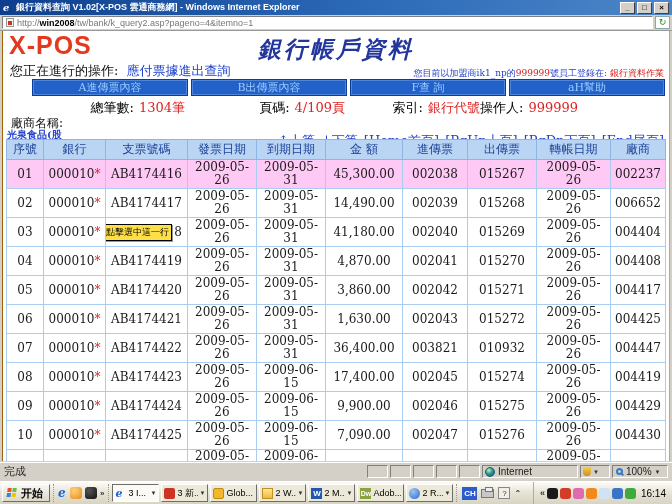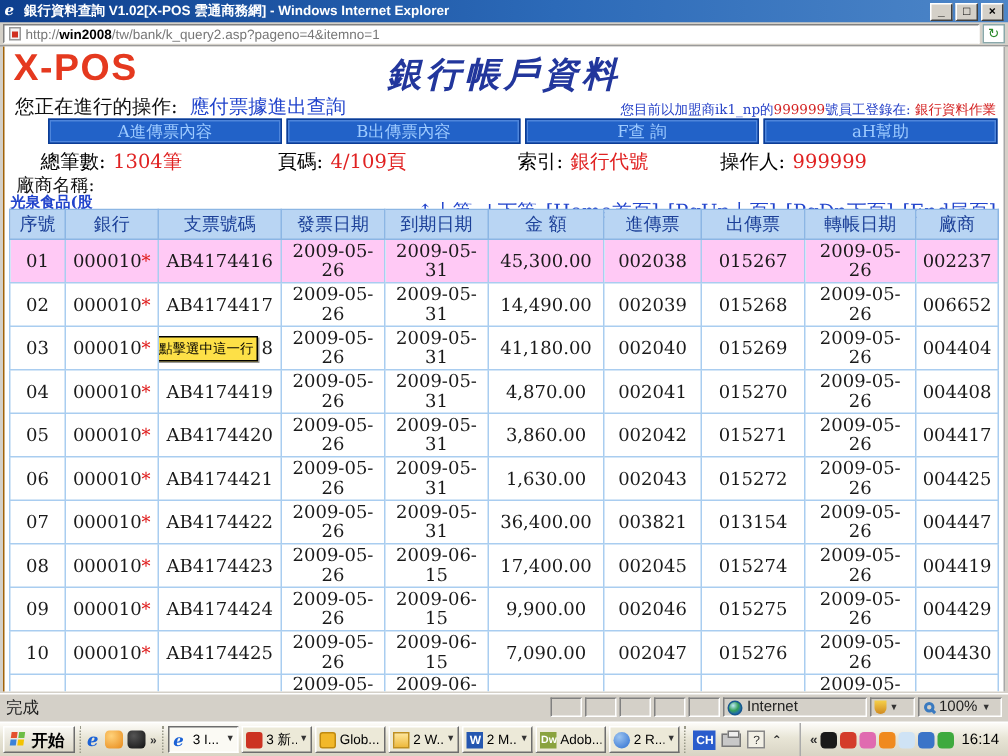--- a/index.html
+++ b/index.html
@@ -34,21 +34,21 @@
     color:#e5391f;letter-spacing:1px;}
   .page-title{position:absolute;left:0;right:0;top:3px;text-align:center;
     font:bold italic 23px "DejaVu Serif",serif;color:#22369c;letter-spacing:3px;}
   .op-row{position:absolute;left:7px;top:31px;font-size:13px;color:#111;}
   .op-row .op-val{color:#2244cc;margin-left:4px;}
   .login-info{position:absolute;right:5px;top:36px;font-size:9px;white-space:nowrap;}
   .login-info .b{color:#2742c8;} .login-info .r{color:#d42222;}
   .tabs{position:absolute;left:4px;right:4px;top:48px;height:17px;display:flex;gap:3px;margin-left:25px;}
   .tab{flex:1;background:#2262c8;border:1px solid #0c3c94;box-shadow:inset 0 0 0 1px rgba(160,200,255,.35);
     color:#9ecbff;font-size:11px;text-align:center;line-height:15px;cursor:default;}
-  .info-row{position:absolute;left:4px;right:4px;top:68px;display:flex;font-size:13px;color:#000;}
+  .info-row{position:absolute;left:4px;right:4px;top:68px;display:flex;font-size:13px;color:#000;text-align:right;}
   .info-row .grp{white-space:nowrap;}
   .info-row .g1{width:178px;padding-left:20px;} .info-row .g2{width:160px;} .info-row .g3{width:135px;}
   .info-row .val{color:#e02222;margin-left:5px;}
   .vendor-label{position:absolute;left:8px;top:84px;font-size:12px;color:#111;}
   .vendor-name{position:absolute;left:4px;top:97px;font-size:10px;color:#2244cc;font-weight:bold;}
   .nav-links{position:absolute;right:5px;top:86px;font-size:13px;color:#2244cc;white-space:nowrap;margin-top:15px;}
   .nav-links span{margin-left:6px;cursor:default;}
 
   
   .table-wrap{position:absolute;left:3px;right:3px;top:108px;height:322px;overflow:hidden;}
@@ -287,21 +287,21 @@
           <tr>
             <td>07</td>
             <td><span>000010</span><span class="star">*</span></td>
             <td>AB4174422</td>
             <td class="date">2009-05-
 26</td>
             <td class="date">2009-05-
 31</td>
             <td>36,400.00</td>
             <td>003821</td>
-            <td>013154</td>
+            <td>010932</td>
             <td class="date">2009-05-
 26</td>
             <td>004447</td>
           </tr>
           <tr>
             <td>08</td>
             <td><span>000010</span><span class="star">*</span></td>
             <td>AB4174423</td>
             <td class="date">2009-05-
 26</td>

